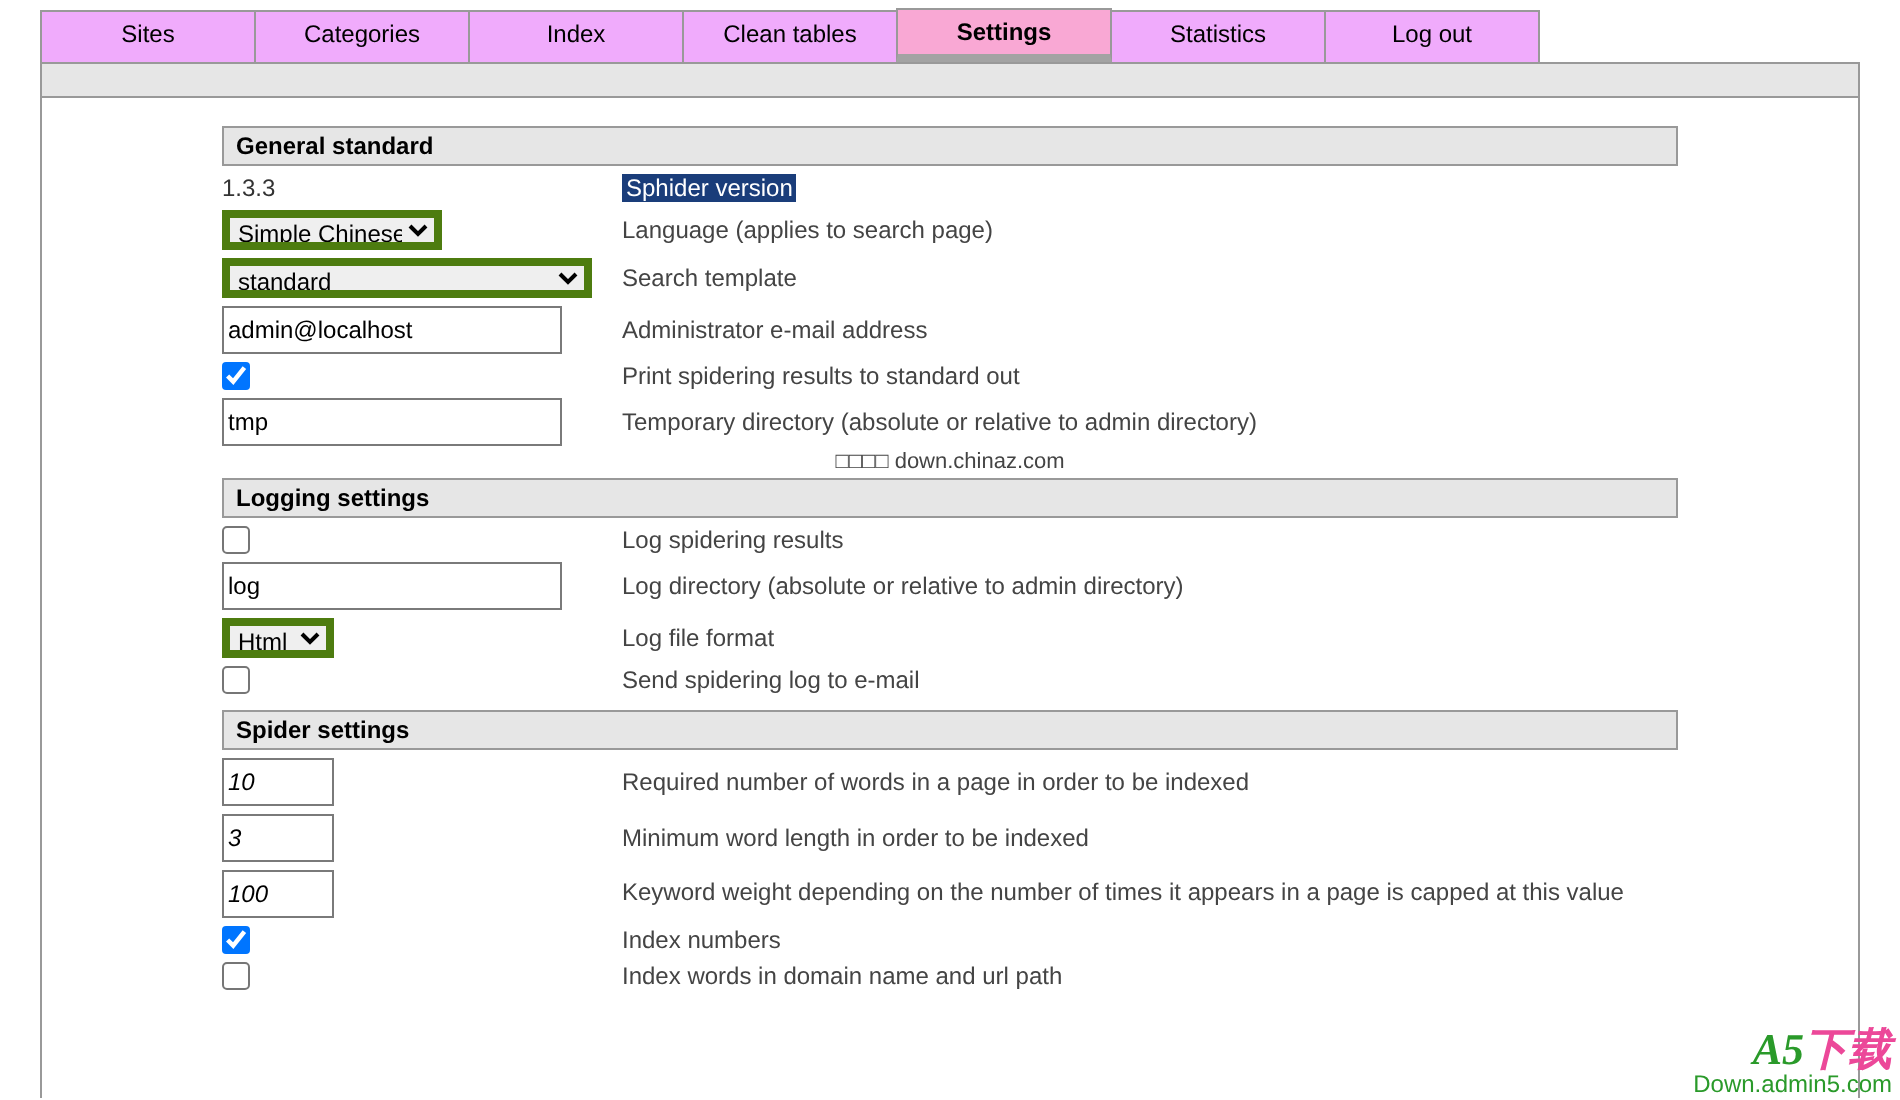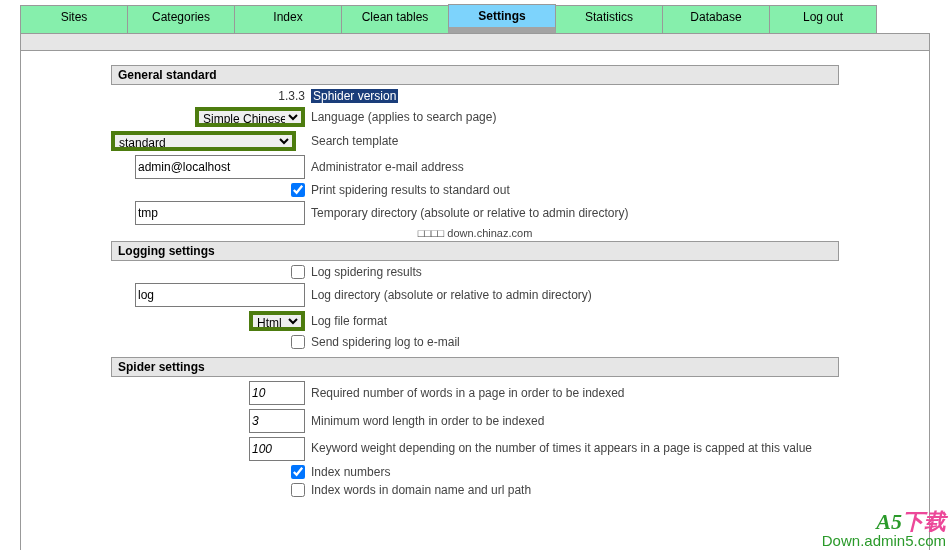--- a/index.html
+++ b/index.html
@@ -22,30 +22,30 @@
     margin-left: 20px;
     margin-top: 4px;
   }
   .tab {
     border: 1px solid #999;
     border-bottom: none;
     padding: 4px 0;
     width: 108px;
     text-align: center;
     font-size: 12px;
-    background: #86efac;
+    background: #f0abfc;
     cursor: pointer;
     margin-right: -1px;
     position: relative;
   }
   .tab.active {
     font-weight: bold;
-    background: #7dd3fc;
+    background: #f9a8d4;
     z-index: 3;
-    border-bottom: 6px solid #a3a3a3;
+    border-bottom: 4px solid #a3a3a3;
   }
   .tab:not(.active) {
     top: 1px;
   }
   .subbar {
     height: 18px;
     background: #e6e6e6;
     border: 1px solid #999;
     border-top: 1px solid #999;
     margin: 0 20px 0 20px;
@@ -67,21 +67,20 @@
     font-size: 12px;
   }
   .row {
     display: flex;
     align-items: center;
     margin-top: 4px;
   }
   .col-left {
     width: 200px;
     display: flex;
-    justify-content: flex-end;
     padding-right: 6px;
   }
   .col-right {
     flex: 1;
     font-size: 12px;
     color: #444;
   }
   input[type="text"] {
     font-family: Arial, sans-serif;
     font-size: 12px;
@@ -129,38 +128,37 @@
   }
   .watermark-br .a5 {
     font-family: "Comic Sans MS", cursive;
     font-weight: bold;
     font-style: italic;
     color: #2a9a2a;
     font-size: 22px;
   }
   .watermark-br .a5 .red { color: #ec4899; }
   .watermark-br .url {
-    font-size: 15px;
+    font-size: 12px;
     color: #2a9a2a;
     display: block;
   }
 </style>
 </head>
 <body>
 
 <div class="page">
 
   <div class="tabs">
     <div class="tab">Sites</div>
     <div class="tab">Categories</div>
     <div class="tab">Index</div>
     <div class="tab">Clean tables</div>
     <div class="tab active">Settings</div>
     <div class="tab">Statistics</div>
-    <div class="tab">Database</div>
     <div class="tab">Log out</div>
   </div>
 
   <div class="subbar"></div>
 
   <div class="content-border">
 
     <div class="section-header">General standard</div>
 
     <div class="row">

